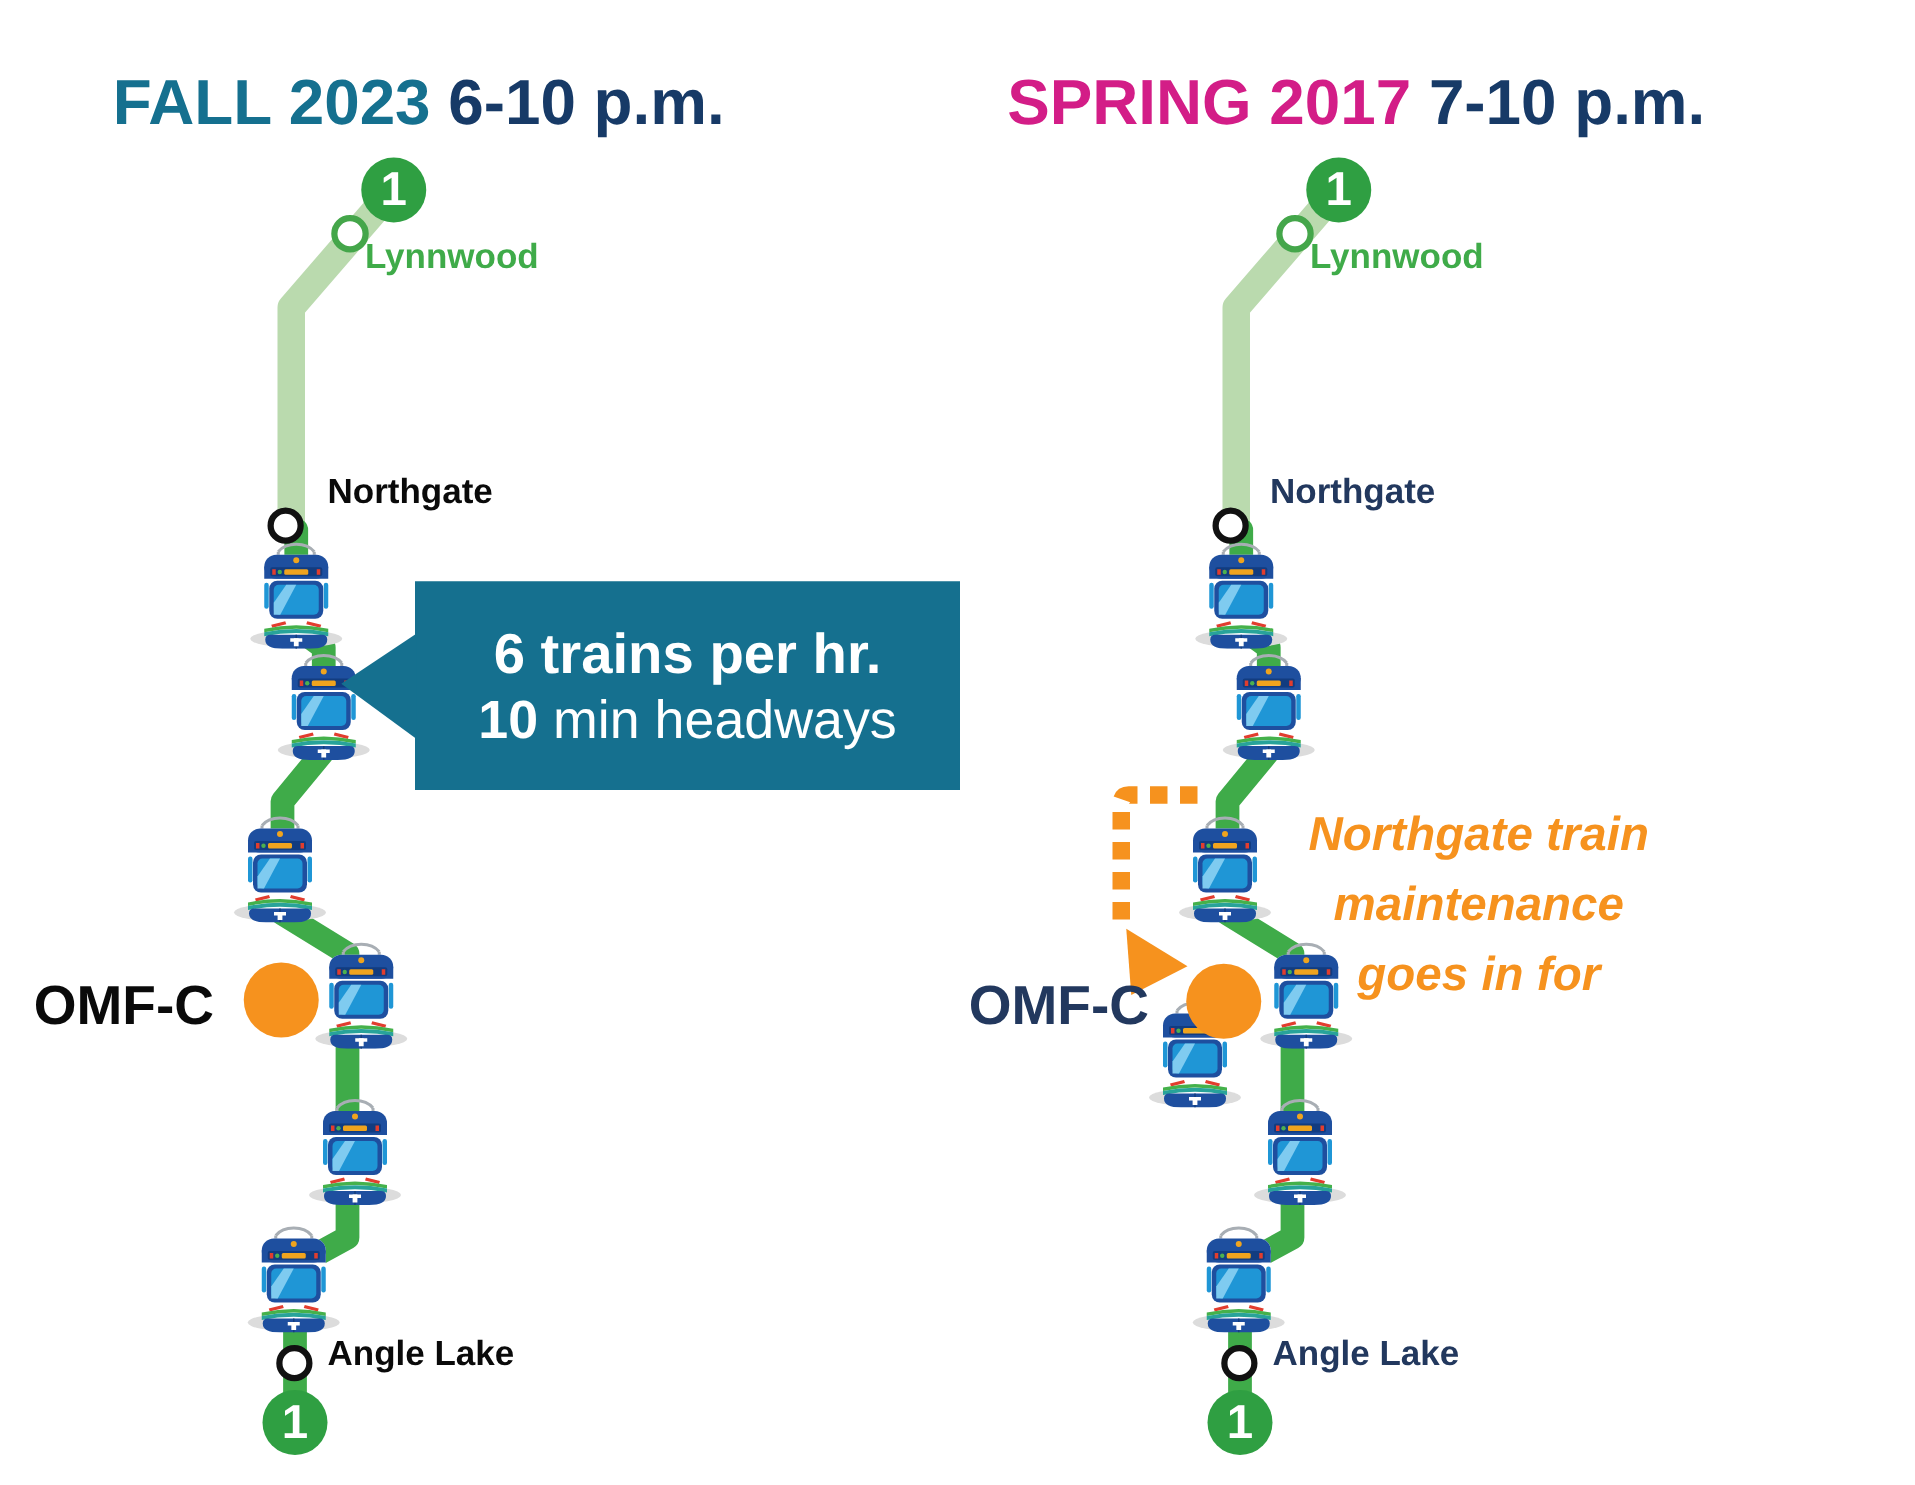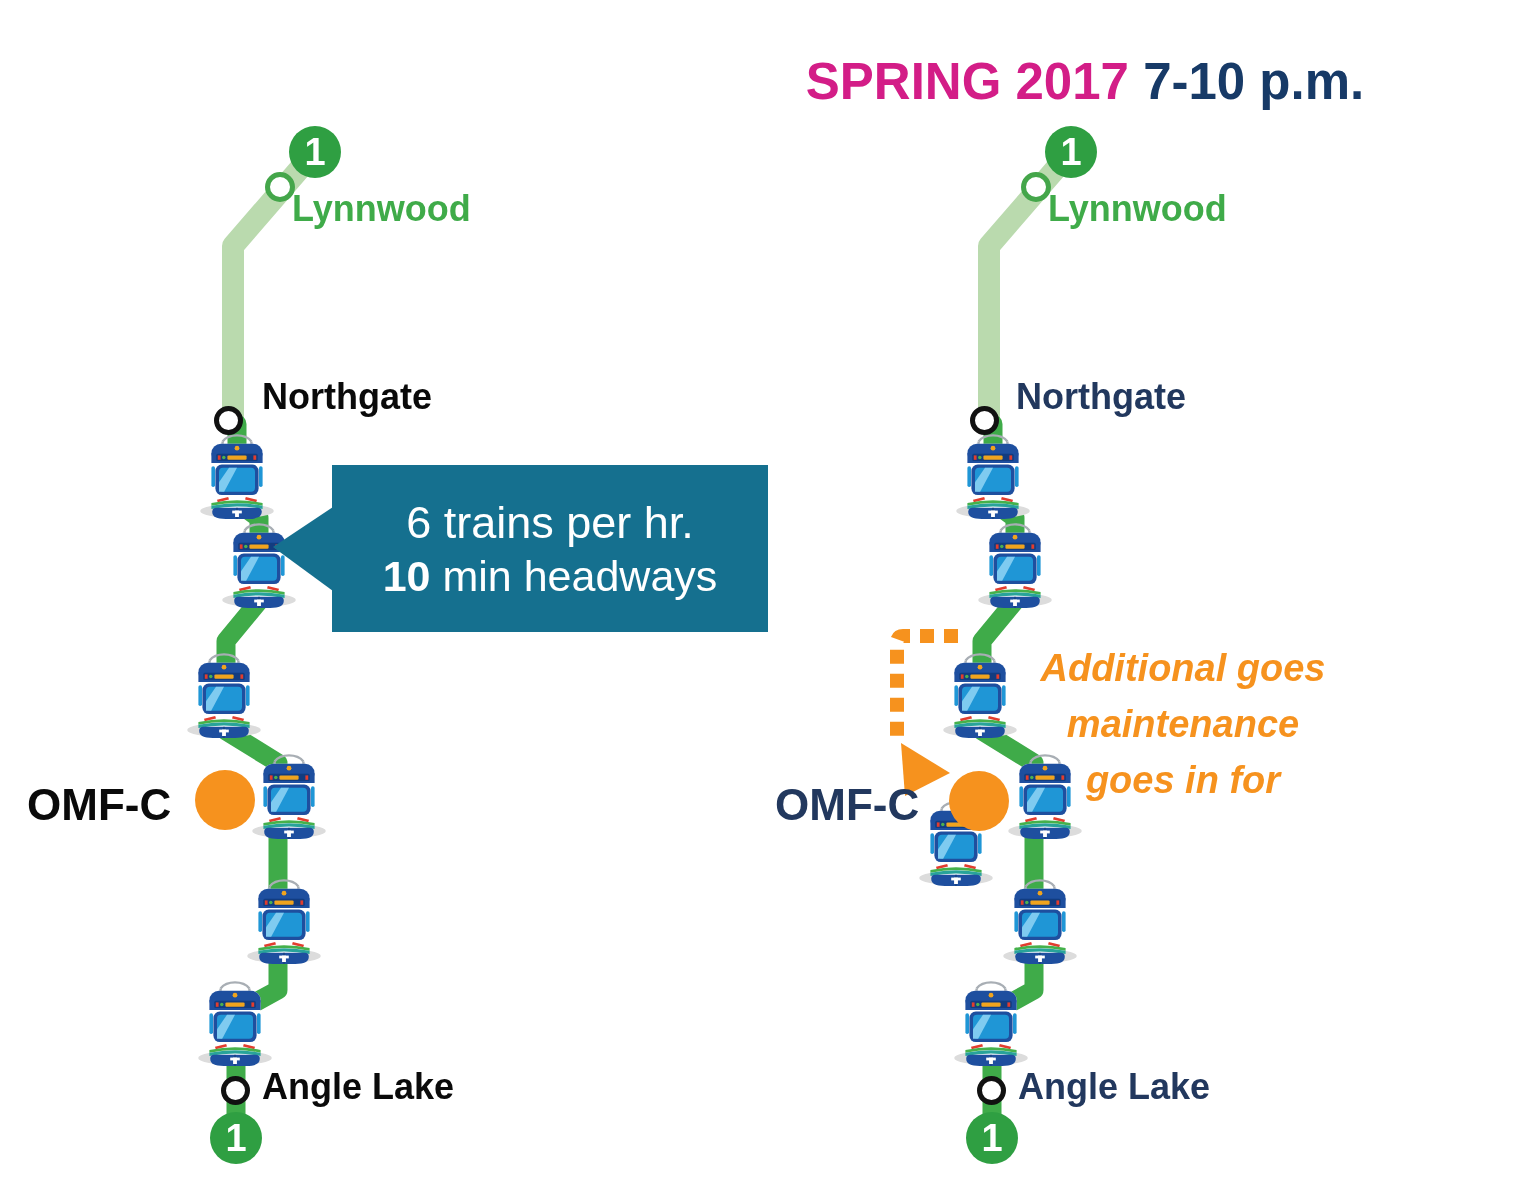--- a/index.html
+++ b/index.html
@@ -25,30 +25,30 @@
   
   .stn{position:absolute;box-sizing:border-box;background:#fff;border-radius:50%;}
   .stn-black{border:5px solid #111;}
   .stn-green{border:5px solid var(--ring_green);}
 
   
   .badge{position:absolute;width:52px;height:52px;border-radius:50%;background:var(--badge_green);
          color:#fff;font-weight:700;font-size:38px;line-height:52px;text-align:center;}
 
   
-  .lbl{position:absolute;font-weight:700;font-size:36px;line-height:1.05;white-space:nowrap;}
+  .lbl{position:absolute;font-weight:700;font-size:28px;line-height:1.05;white-space:nowrap;}
   .green-lbl{color:var(--green);}
   .black-lbl{color:var(--black_label);}
   .navy-lbl{color:var(--navy_label);}
   .omf{font-size:44px;text-align:center;}
 
   
   .callout{position:absolute;top:465px;height:167px;display:flex;flex-direction:column;
            justify-content:center;align-items:center;gap:10px;color:#fff;}
-  .callout .l1{font-weight:400;font-size:45px;line-height:1;}
+  .callout .l1{font-weight:700;font-size:45px;line-height:1;}
   .callout .l2{font-size:43px;line-height:1;}
   .callout .l2 .num{font-weight:700;}
   .callout-teal{left:332px;width:436px;background:var(--teal);}
   .callout-magenta{left:1088px;width:427px;background:var(--magenta);}
   .tail{position:absolute;left:-59px;top:42px;width:60px;height:84px;}
   .callout-teal .tail polygon{fill:var(--teal);}
   .callout-magenta .tail polygon{fill:var(--magenta);}
 
   
   .note{position:absolute;left:1000px;top:640px;width:366px;text-align:center;
@@ -107,20 +107,24 @@
     <path class="dashline" d="M958,636 L903,636 Q897,636 897,643 L897,738"></path>
     <polygon class="ofill" points="901,743 950,773 905,796"></polygon>
     <use href="#train" x="953" y="431" width="80" height="88"></use>
     <use href="#train" x="975" y="520" width="80" height="88"></use>
     <use href="#train" x="940" y="650" width="80" height="88"></use>
     <use href="#train" x="1005" y="751" width="80" height="88"></use>
     <use href="#train" x="1000" y="876" width="80" height="88"></use>
     <use href="#train" x="951" y="978" width="80" height="88"></use>
   </svg>
 
+  <div class="title" id="title-left">
+    <span class="season-fall">FALL 2023</span>
+    <span class="time">6-10 p.m.</span>
+  </div>
   <div class="title" id="title-right">
     <span class="season-spring">SPRING 2017</span>
     <span class="time">7-10 p.m.</span>
   </div>
 
   <div class="badge" style="left:289px;top:126px;">1</div>
   <div class="stn stn-green" style="left:265px;top:172px;width:30px;height:30px;"></div>
   <div class="lbl green-lbl" style="left:292px;top:190px;">Lynnwood</div>
   <div class="stn stn-black" style="left:214px;top:406px;width:29px;height:29px;"></div>
   <div class="lbl black-lbl" style="left:262px;top:378px;">Northgate</div>
@@ -145,18 +149,18 @@
     </svg>
     <div class="l1">6 trains per hr.</div>
     <div class="l2">
       <span class="num">10</span>
       <span>min headways</span>
     </div>
   </div>
 
 
   <div class="note">
-    <div>Additional goes</div>
+    <div>Northgate train</div>
     <div>maintenance</div>
     <div>goes in for</div>
   </div>
 
 </div>
 
 </body></html>

